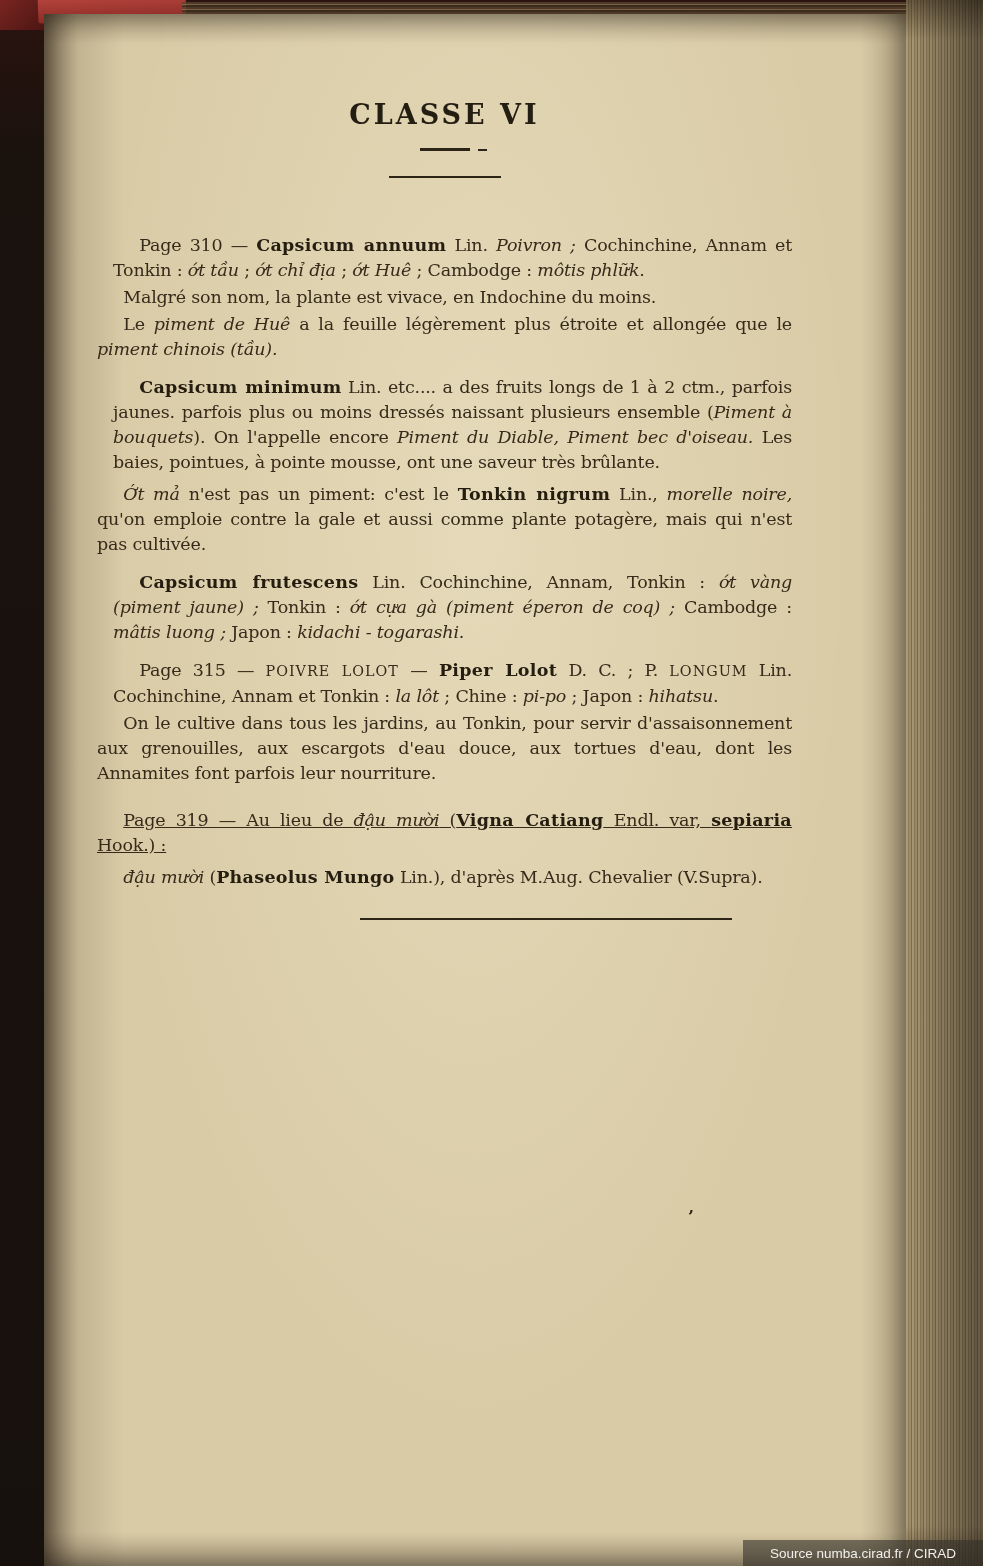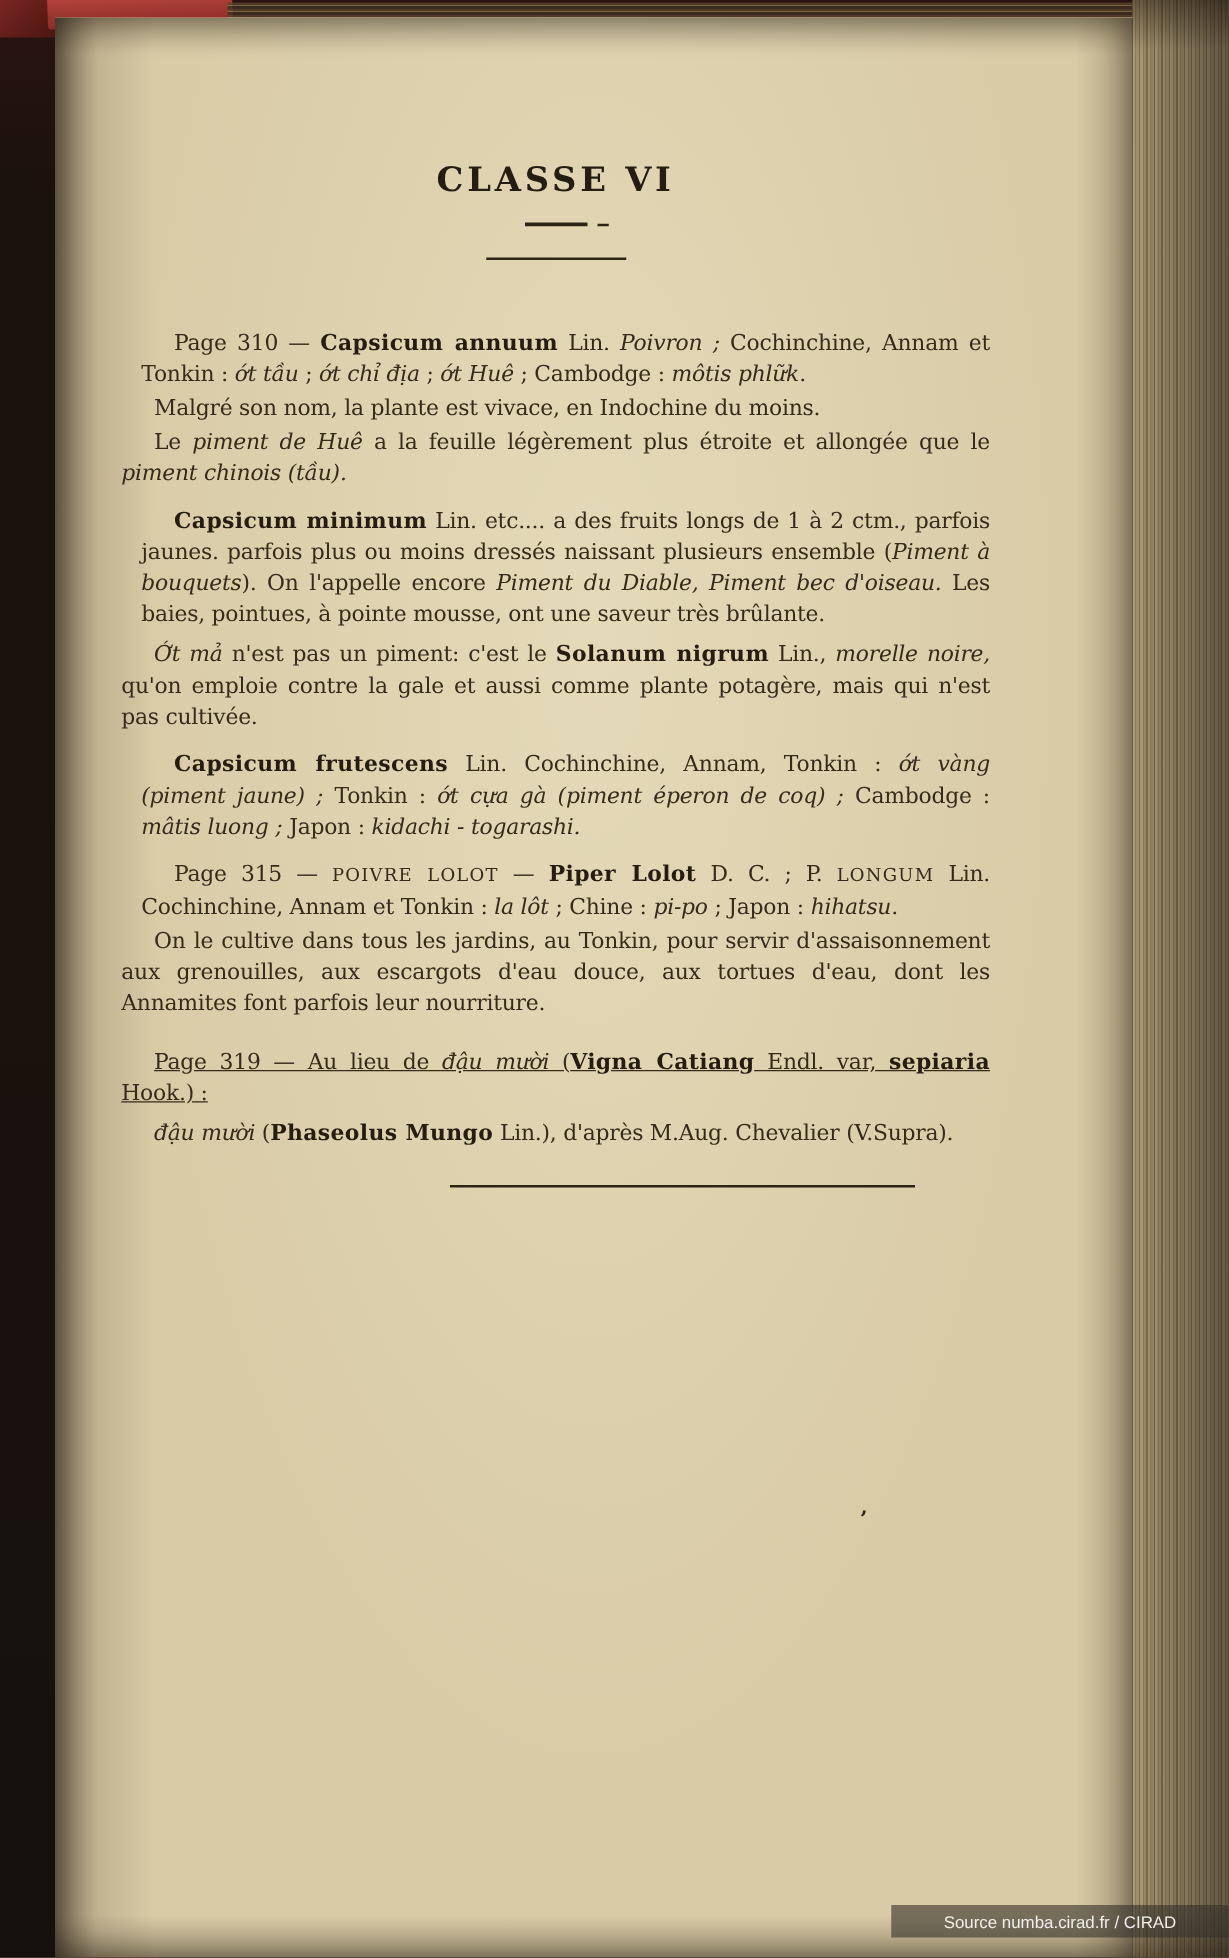--- a/index.html
+++ b/index.html
@@ -94,21 +94,21 @@
       linear-gradient(to bottom, rgba(74,56,30,0.24) 0px, rgba(0,0,0,0) 30px),
       linear-gradient(to top, rgba(60,44,24,0.28) 0px, rgba(0,0,0,0) 34px);
     box-shadow: 0 0 28px rgba(0,0,0,0.55) inset;
   }
 
   .page-content {
     position: absolute;
     left: 53px;
     top: 0;
     width: 695px;
-    padding-top: 116px;
+    padding-top: 86px;
     color: #362b1b;
   }
 
   
   .classe-heading {
     margin: 0;
     font-size: 27px;
     line-height: 30px;
     font-weight: 700;
     letter-spacing: 3px;
@@ -184,22 +184,22 @@
     top: 1192px;
     font-size: 17px;
     font-weight: 700;
     color: #2c2416;
   }
 
   
   .credit-bar {
     position: absolute;
     right: 0;
-    bottom: 16px;
-    width: 270px;
+    bottom: 0;
+    width: 240px;
     height: 26px;
     background: rgba(52,48,42,0.60);
     display: flex;
     align-items: center;
     justify-content: center;
   }
   .credit-text {
     font-family: "Liberation Sans", sans-serif;
     font-size: 13.5px;
     color: #f1efec;
@@ -223,21 +223,21 @@
     <div class="rule-sm"></div>
 
 
     <div class="rule-md"></div>
 
     <div class="paragraphs">
         <p class="para kind-entry"><span>Page 310 — </span><span class="run-b">Capsicum annuum</span><span> Lin. </span><span class="run-i">Poivron ;</span><span> Cochinchine, Annam et Tonkin : </span><span class="run-i">ớt tầu</span><span> ; </span><span class="run-i">ớt chỉ địa</span><span> ; </span><span class="run-i">ớt Huê</span><span> ; Cambodge : </span><span class="run-i">môtis phlữk</span><span>.</span></p>
         <p class="para kind-body"><span>Malgré son nom, la plante est vivace, en Indochine du moins.</span></p>
         <p class="para kind-body"><span>Le </span><span class="run-i">piment de Huê</span><span> a la feuille légèrement plus étroite et allongée que le </span><span class="run-i">piment chinois (tầu).</span></p>
         <p class="para kind-entry"><span class="run-b">Capsicum minimum</span><span> Lin. etc.... a des fruits longs de 1 à 2 ctm., parfois jaunes. parfois plus ou moins dressés naissant plusieurs ensemble (</span><span class="run-i">Piment à bouquets</span><span>). On l'appelle encore </span><span class="run-i">Piment du Diable, Piment bec d'oiseau.</span><span> Les baies, pointues, à pointe mousse, ont une saveur très brûlante.</span></p>
-        <p class="para kind-sub"><span class="run-i">Ớt mả</span><span> n'est pas un piment: c'est le </span><span class="run-b">Solanum nigrum</span><span> Lin., </span><span class="run-i">morelle noire,</span><span> qu'on emploie contre la gale et aussi comme plante potagère, mais qui n'est pas cultivée.</span></p>
+        <p class="para kind-sub"><span class="run-i">Ớt mả</span><span> n'est pas un piment: c'est le </span><span class="run-b">Tonkin nigrum</span><span> Lin., </span><span class="run-i">morelle noire,</span><span> qu'on emploie contre la gale et aussi comme plante potagère, mais qui n'est pas cultivée.</span></p>
         <p class="para kind-entry"><span class="run-b">Capsicum frutescens</span><span> Lin. Cochinchine, Annam, Tonkin : </span><span class="run-i">ớt vàng (piment jaune) ;</span><span> Tonkin : </span><span class="run-i">ớt cựa gà (piment éperon de coq) ;</span><span> Cambodge : </span><span class="run-i">mâtis luong ;</span><span> Japon : </span><span class="run-i">kidachi - togarashi.</span></p>
         <p class="para kind-entry"><span>Page 315 — </span><span class="run-sc">POIVRE LOLOT</span><span> — </span><span class="run-b">Piper Lolot</span><span> D. C. ; P. </span><span class="run-sc">LONGUM</span><span> Lin. Cochinchine, Annam et Tonkin : </span><span class="run-i">la lôt</span><span> ; Chine : </span><span class="run-i">pi-po</span><span> ; Japon : </span><span class="run-i">hihatsu</span><span>.</span></p>
         <p class="para kind-body"><span>On le cultive dans tous les jardins, au Tonkin, pour servir d'assaisonnement aux grenouilles, aux escargots d'eau douce, aux tortues d'eau, dont les Annamites font parfois leur nourriture.</span></p>
         <p class="para kind-section"><span>Page 319 — Au lieu de </span><span class="run-i">đậu mười</span><span> (</span><span class="run-b">Vigna Catiang</span><span> Endl. var, </span><span class="run-b">sepiaria</span><span> Hook.) :</span></p>
         <p class="para kind-sub"><span class="run-i">đậu mười</span><span> (</span><span class="run-b">Phaseolus Mungo</span><span> Lin.), d'après M.Aug. Chevalier (V.Supra).</span></p>
       </div>
 
     <div class="rule-end"></div>
 
   </div>

